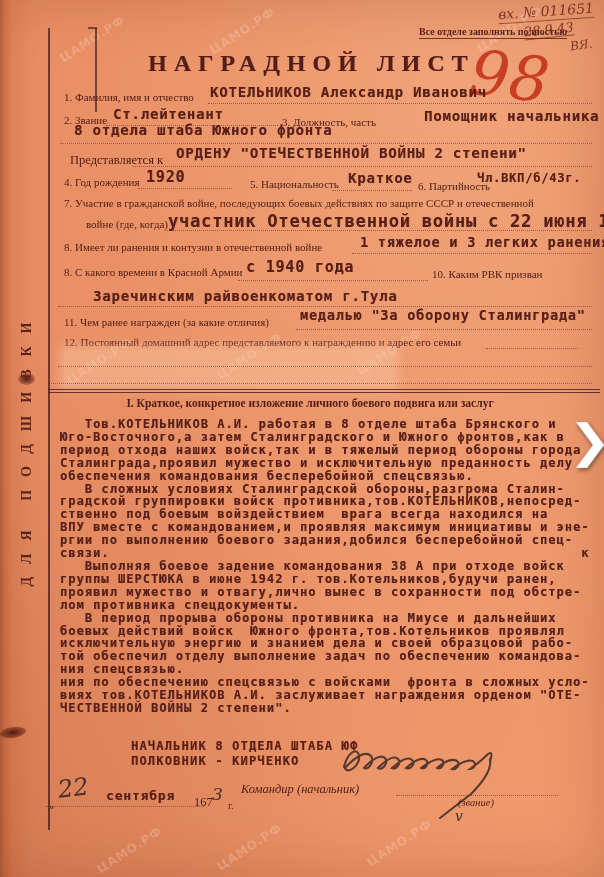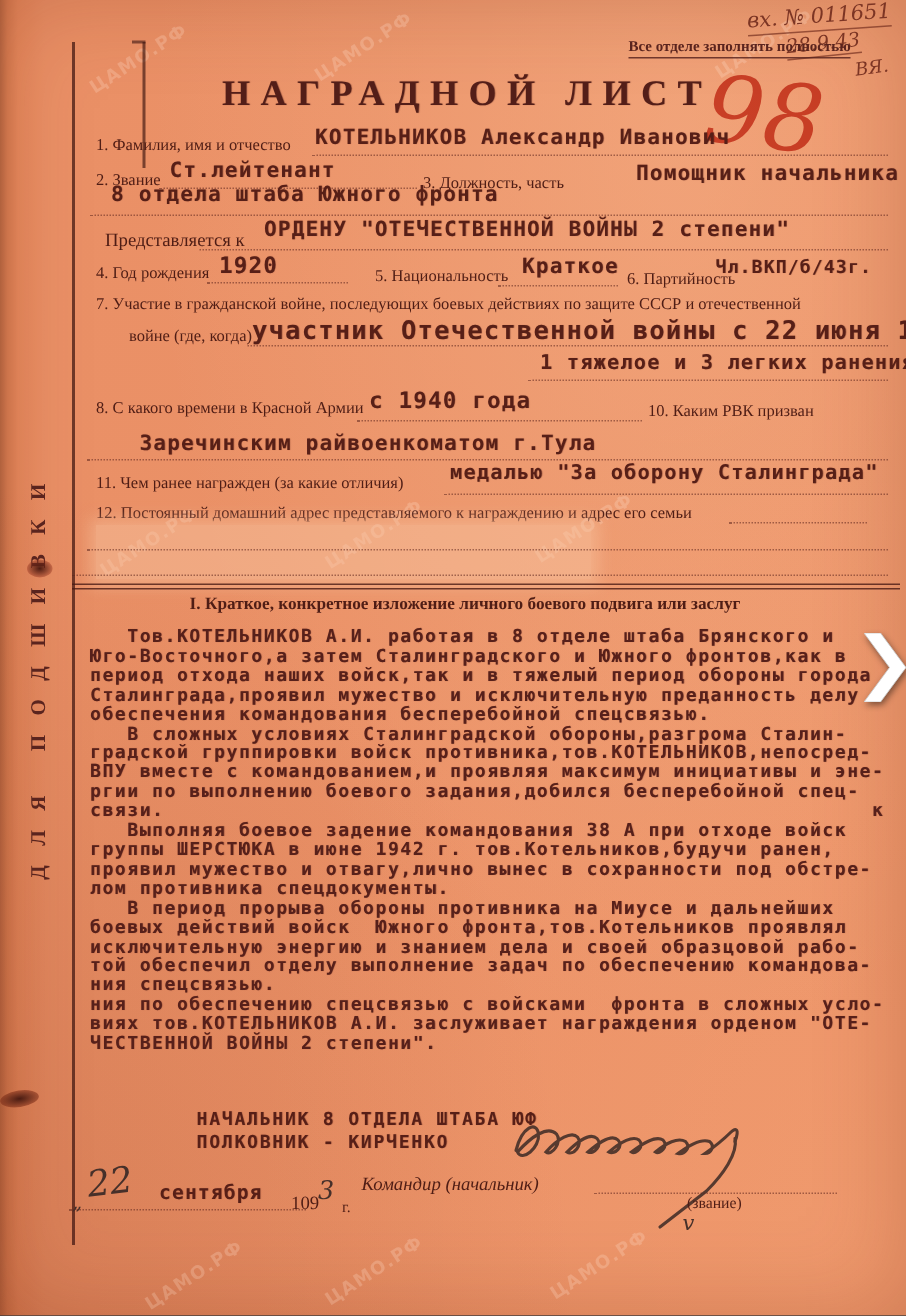--- a/index.html
+++ b/index.html
@@ -102,20 +102,21 @@
   <div class="abs typed" style="left:348px;top:170px;font-size:14px">Краткое</div>
   <div class="abs dotted" style="left:332px;top:190px;width:80px"></div>
   <div class="abs plabel" style="left:418px;top:180px">6. Партийность</div>
   <div class="abs typed" style="left:477px;top:171px;font-size:12px">Чл.ВКП/б/43г.</div>
 
   <div class="abs plabel" style="left:64px;top:197px">7. Участие в гражданской войне, последующих боевых действиях по защите СССР и отечественной</div>
   <div class="abs plabel" style="left:86px;top:218px">войне (где, когда)</div>
   <div class="abs typed" style="left:168px;top:211px;font-size:17px">участник Отечественной войны с 22 июня 1941 г.</div>
   <div class="abs dotted" style="left:165px;top:230px;width:427px"></div>
 
+  <div class="abs plabel" style="left:64px;top:241px">8. Имеет ли ранения и контузии в отечественной войне</div>
   <div class="abs typed" style="left:360px;top:234px;font-size:13.5px">1 тяжелое и 3 легких ранения</div>
   <div class="abs dotted" style="left:352px;top:253px;width:240px"></div>
 
   <div class="abs plabel" style="left:64px;top:266px">8. С какого времени в Красной Армии</div>
   <div class="abs typed" style="left:246px;top:258px;font-size:15px">с 1940 года</div>
   <div class="abs dotted" style="left:238px;top:280px;width:190px"></div>
   <div class="abs plabel" style="left:432px;top:268px">10. Каким РВК призван</div>
   <div class="abs typed" style="left:93px;top:288px;font-size:14px">Заречинским райвоенкоматом г.Тула</div>
   <div class="abs dotted" style="left:58px;top:306px;width:534px"></div>
 
@@ -135,20 +136,21 @@
   <div class="abs heading" style="left:55px;top:397px;width:510px">I. Краткое, конкретное изложение личного боевого подвига или заслуг</div>
 
   <div class="abs bodytext" style="left:60px;top:418px;width:540px">
       <div class="bodyline">   Тов.КОТЕЛЬНИКОВ А.И. работая в 8 отделе штаба Брянского и</div>
       <div class="bodyline">Юго-Восточного,а затем Сталинградского и Южного фронтов,как в</div>
       <div class="bodyline">период отхода наших войск,так и в тяжелый период обороны города</div>
       <div class="bodyline">Сталинграда,проявил мужество и исключительную преданность делу</div>
       <div class="bodyline">обеспечения командования бесперебойной спецсвязью.</div>
       <div class="bodyline">   В сложных условиях Сталинградской обороны,разгрома Сталин-</div>
       <div class="bodyline">градской группировки войск противника,тов.КОТЕЛЬНИКОВ,непосред-</div>
+      <div class="bodyline">ственно под боевым войздействием  врага всегда находился на</div>
       <div class="bodyline">ВПУ вместе с командованием,и проявляя максимум инициативы и эне-</div>
       <div class="bodyline">ргии по выполнению боевого задания,добился бесперебойной спец-</div>
       <div class="bodyline">связи.                                                         к</div>
       <div class="bodyline">   Выполняя боевое задение командования 38 А при отходе войск</div>
       <div class="bodyline">группы ШЕРСТЮКА в июне 1942 г. тов.Котельников,будучи ранен,</div>
       <div class="bodyline">проявил мужество и отвагу,лично вынес в сохранности под обстре-</div>
       <div class="bodyline">лом противника спецдокументы.</div>
       <div class="bodyline">   В период прорыва обороны противника на Миусе и дальнейших</div>
       <div class="bodyline">боевых действий войск  Южного фронта,тов.Котельников проявлял</div>
       <div class="bodyline">исключительную энергию и знанием дела и своей образцовой рабо-</div>
@@ -166,26 +168,26 @@
     <g fill="none" stroke="#46302a" stroke-width="2.1" stroke-linecap="round" opacity="0.9">
       <path d="M14,36 C18,20 28,16 29,25 C30,34 18,44 15,37 C24,27 35,19 41,25 C45,30 38,40 34,37 C42,28 51,23 55,27 C59,32 52,40 48,37 C56,29 64,24 68,28 C72,32 66,39 62,37 C70,30 78,25 82,29 C86,33 80,39 76,37 C84,30 92,26 96,29 C100,33 94,39 91,37 C99,31 107,26 112,29 C116,33 110,39 107,37 C114,31 122,27 127,30 C131,34 126,39 122,38 C130,32 138,28 143,30 C147,33 144,38 140,38 C147,33 153,28 157,24 C161,20 163,22 160,30"></path>
       <path d="M160,28 C162,38 152,52 141,63 L110,87"></path>
     </g>
   </svg>
 
   <div class="abs hand-dark" style="left:48px;top:795px;font-size:13px">„</div>
   <div class="abs hand-dark" style="left:58px;top:774px;font-size:24px;transform:rotate(-7deg)">22</div>
   <div class="abs dotted" style="left:46px;top:806px;width:158px"></div>
   <div class="abs typed" style="left:106px;top:788px;font-size:13px">сентября</div>
-  <div class="abs plabel" style="left:194px;top:795px;font-size:12.5px">109</div>
+  <div class="abs plabel" style="left:194px;top:795px;font-size:12.5px">167</div>
   <div class="abs hand-dark" style="left:212px;top:784px;font-size:17px">3</div>
   <div class="abs plabel" style="left:228px;top:800px;font-size:10.5px">г.</div>
 
   <div class="abs plabel" style="left:241px;top:782px;font-size:12.5px;font-style:italic">Командир (начальник)</div>
   <div class="abs dotted" style="left:396px;top:795px;width:162px"></div>
-  <div class="abs plabel" style="left:458px;top:797px;font-size:10.5px;">(звание)</div>
+  <div class="abs plabel" style="left:458px;top:797px;font-size:10.5px;font-style:italic">(звание)</div>
   <div class="abs hand-dark" style="left:455px;top:808px;font-size:14px">v</div>
 
   <svg class="abs chev" style="left:576px;top:422px" width="28" height="46" viewBox="0 0 28 46">
     <polygon points="0,0 17,23 0,46 11,46 28,23 11,0" fill="#ffffff" stroke="#cccccc" stroke-width="0.6"></polygon>
   </svg>
 
 </div>
 
 </body></html>

